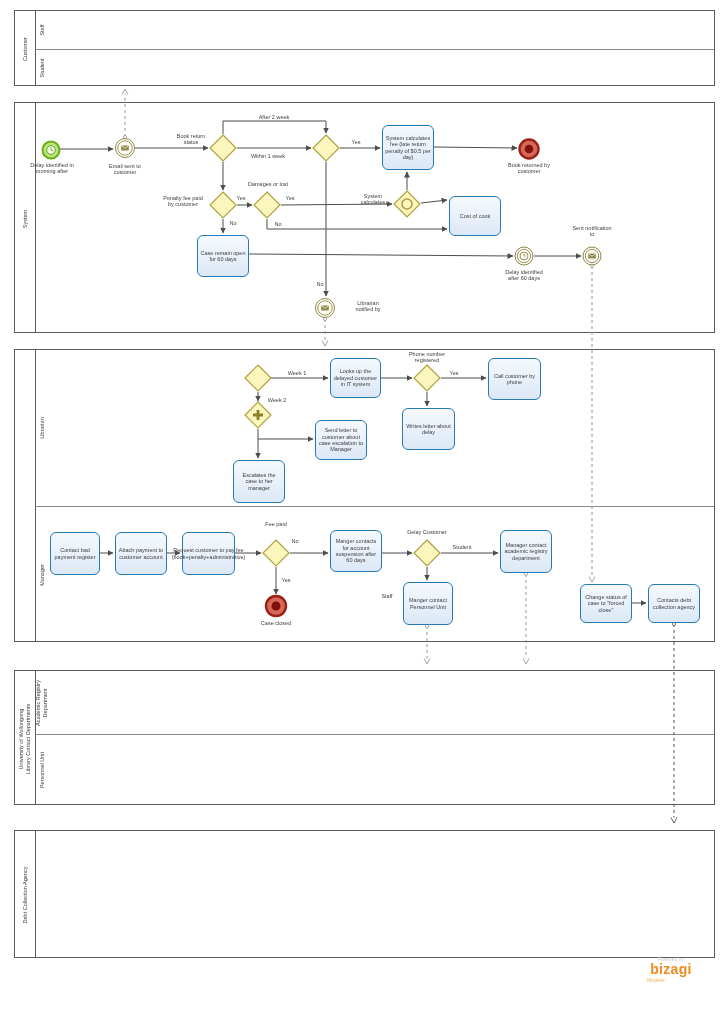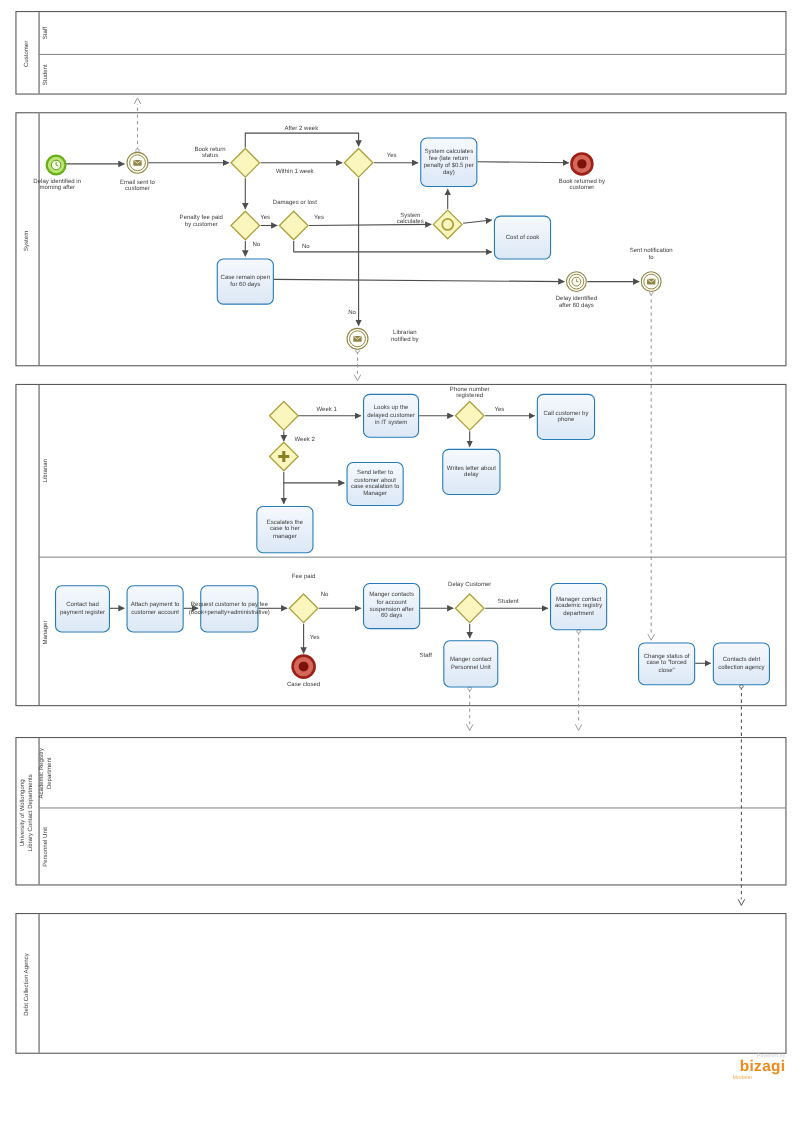--- a/index.html
+++ b/index.html
@@ -9,21 +9,21 @@
   .pool{position:absolute;z-index:1;border:1px solid #5B5B5B;box-sizing:border-box;background:transparent;}
   .ncol{position:absolute;left:0;top:0;bottom:0;width:20px;border-right:1px solid #5B5B5B;}
   .lanesep{position:absolute;left:20px;right:0;height:0;border-top:1px solid #8A8A8A;}
   .vtext{position:absolute;font-size:5.5px;color:#3E3E3E;text-align:center;white-space:pre-line;
          transform:translate(-50%,-50%) rotate(-90deg);line-height:1.25;}
   .task{position:absolute;z-index:3;display:flex;align-items:center;justify-content:center;
         text-align:center;font-size:5.5px;line-height:1.18;color:#3E3E3E;
         background:linear-gradient(180deg,#F5F9FD 0%,#DCE8F6 100%);
         border:1px solid #2579B5;border-radius:6px;padding:1px 2px;box-sizing:border-box;}
   .lbl{position:absolute;z-index:4;font-size:5.5px;line-height:1.12;color:#3E3E3E;text-align:center;}
-  .brand{position:absolute;left:628px;top:957px;width:86px;text-align:right;z-index:5;}
+  .brand{position:absolute;left:628px;top:957px;width:86px;text-align:center;z-index:5;}
   .powered{font-size:4.5px;color:#C9C9C9;letter-spacing:0.2px;}
   .bizagi{font-size:14px;font-weight:bold;color:#F08A1D;line-height:1.05;letter-spacing:0.3px;}
   .modeler{font-size:5px;color:#F5B05A;margin-right:30px;}
 </style>
 </head>
 <body>
 
 <div id="canvas">
   <svg id="edges" xmlns="http://www.w3.org/2000/svg" width="723" height="1024" viewBox="0 0 723 1024">
       <defs>

